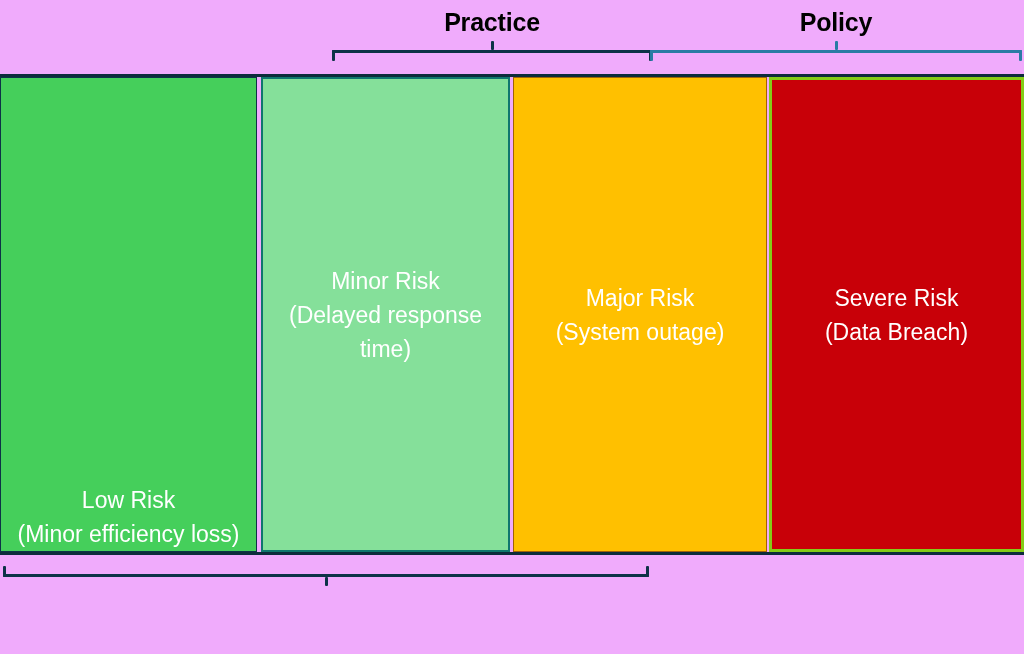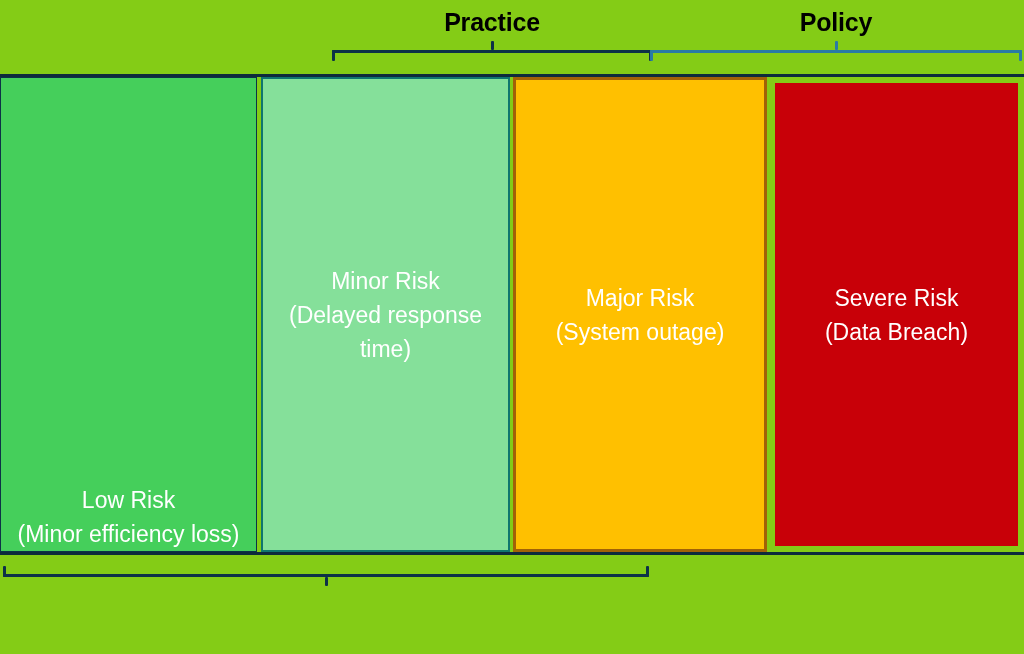--- a/index.html
+++ b/index.html
@@ -11,21 +11,21 @@
     width: 1024px;
     height: 654px;
     background: #12415b;
     font-family: "Liberation Sans", sans-serif;
     overflow: hidden;
   }
   .canvas {
     position: relative;
     width: 1024px;
     height: 654px;
-    background: #84cc16;
+    background: #f0abfc;
   }
 
   
   .bracket-label {
     position: absolute;
     color: #000000;
     font-weight: bold;
     font-size: 25px;
     line-height: 30px;
     text-align: center;
@@ -95,22 +95,22 @@
     color: #ffffff;
     font-size: 23px;
     line-height: 34px;
     text-align: center;
     padding: 0 10px;
   }
   .band .band-text { display: block; width: 100%; }
 
   #band-low    { left: 0px;   width: 257px; background: #45cf5b; border: 1px solid #0d3247; align-items: flex-end; }
   #band-minor  { left: 261px; width: 249px; background: #85e09a; border: 2px solid #0f766e; }
-  #band-major  { left: 513px; width: 254px; background: #ffc000; border: 3px solid #a16207; }
-  #band-severe { left: 769px; width: 255px; background: #c80008; border: 6px solid #84cc16; }
+  #band-major  { left: 513px; width: 254px; background: #ffc000; border: 1px solid #a16207; }
+  #band-severe { left: 769px; width: 255px; background: #c80008; border: 3px solid #84cc16; }
 
   
   .row-edge {
     position: absolute;
     left: 0;
     width: 1024px;
     height: 3px;
     background: #0d2b3c;
   }
   #row-edge-top { top: 74px; }

